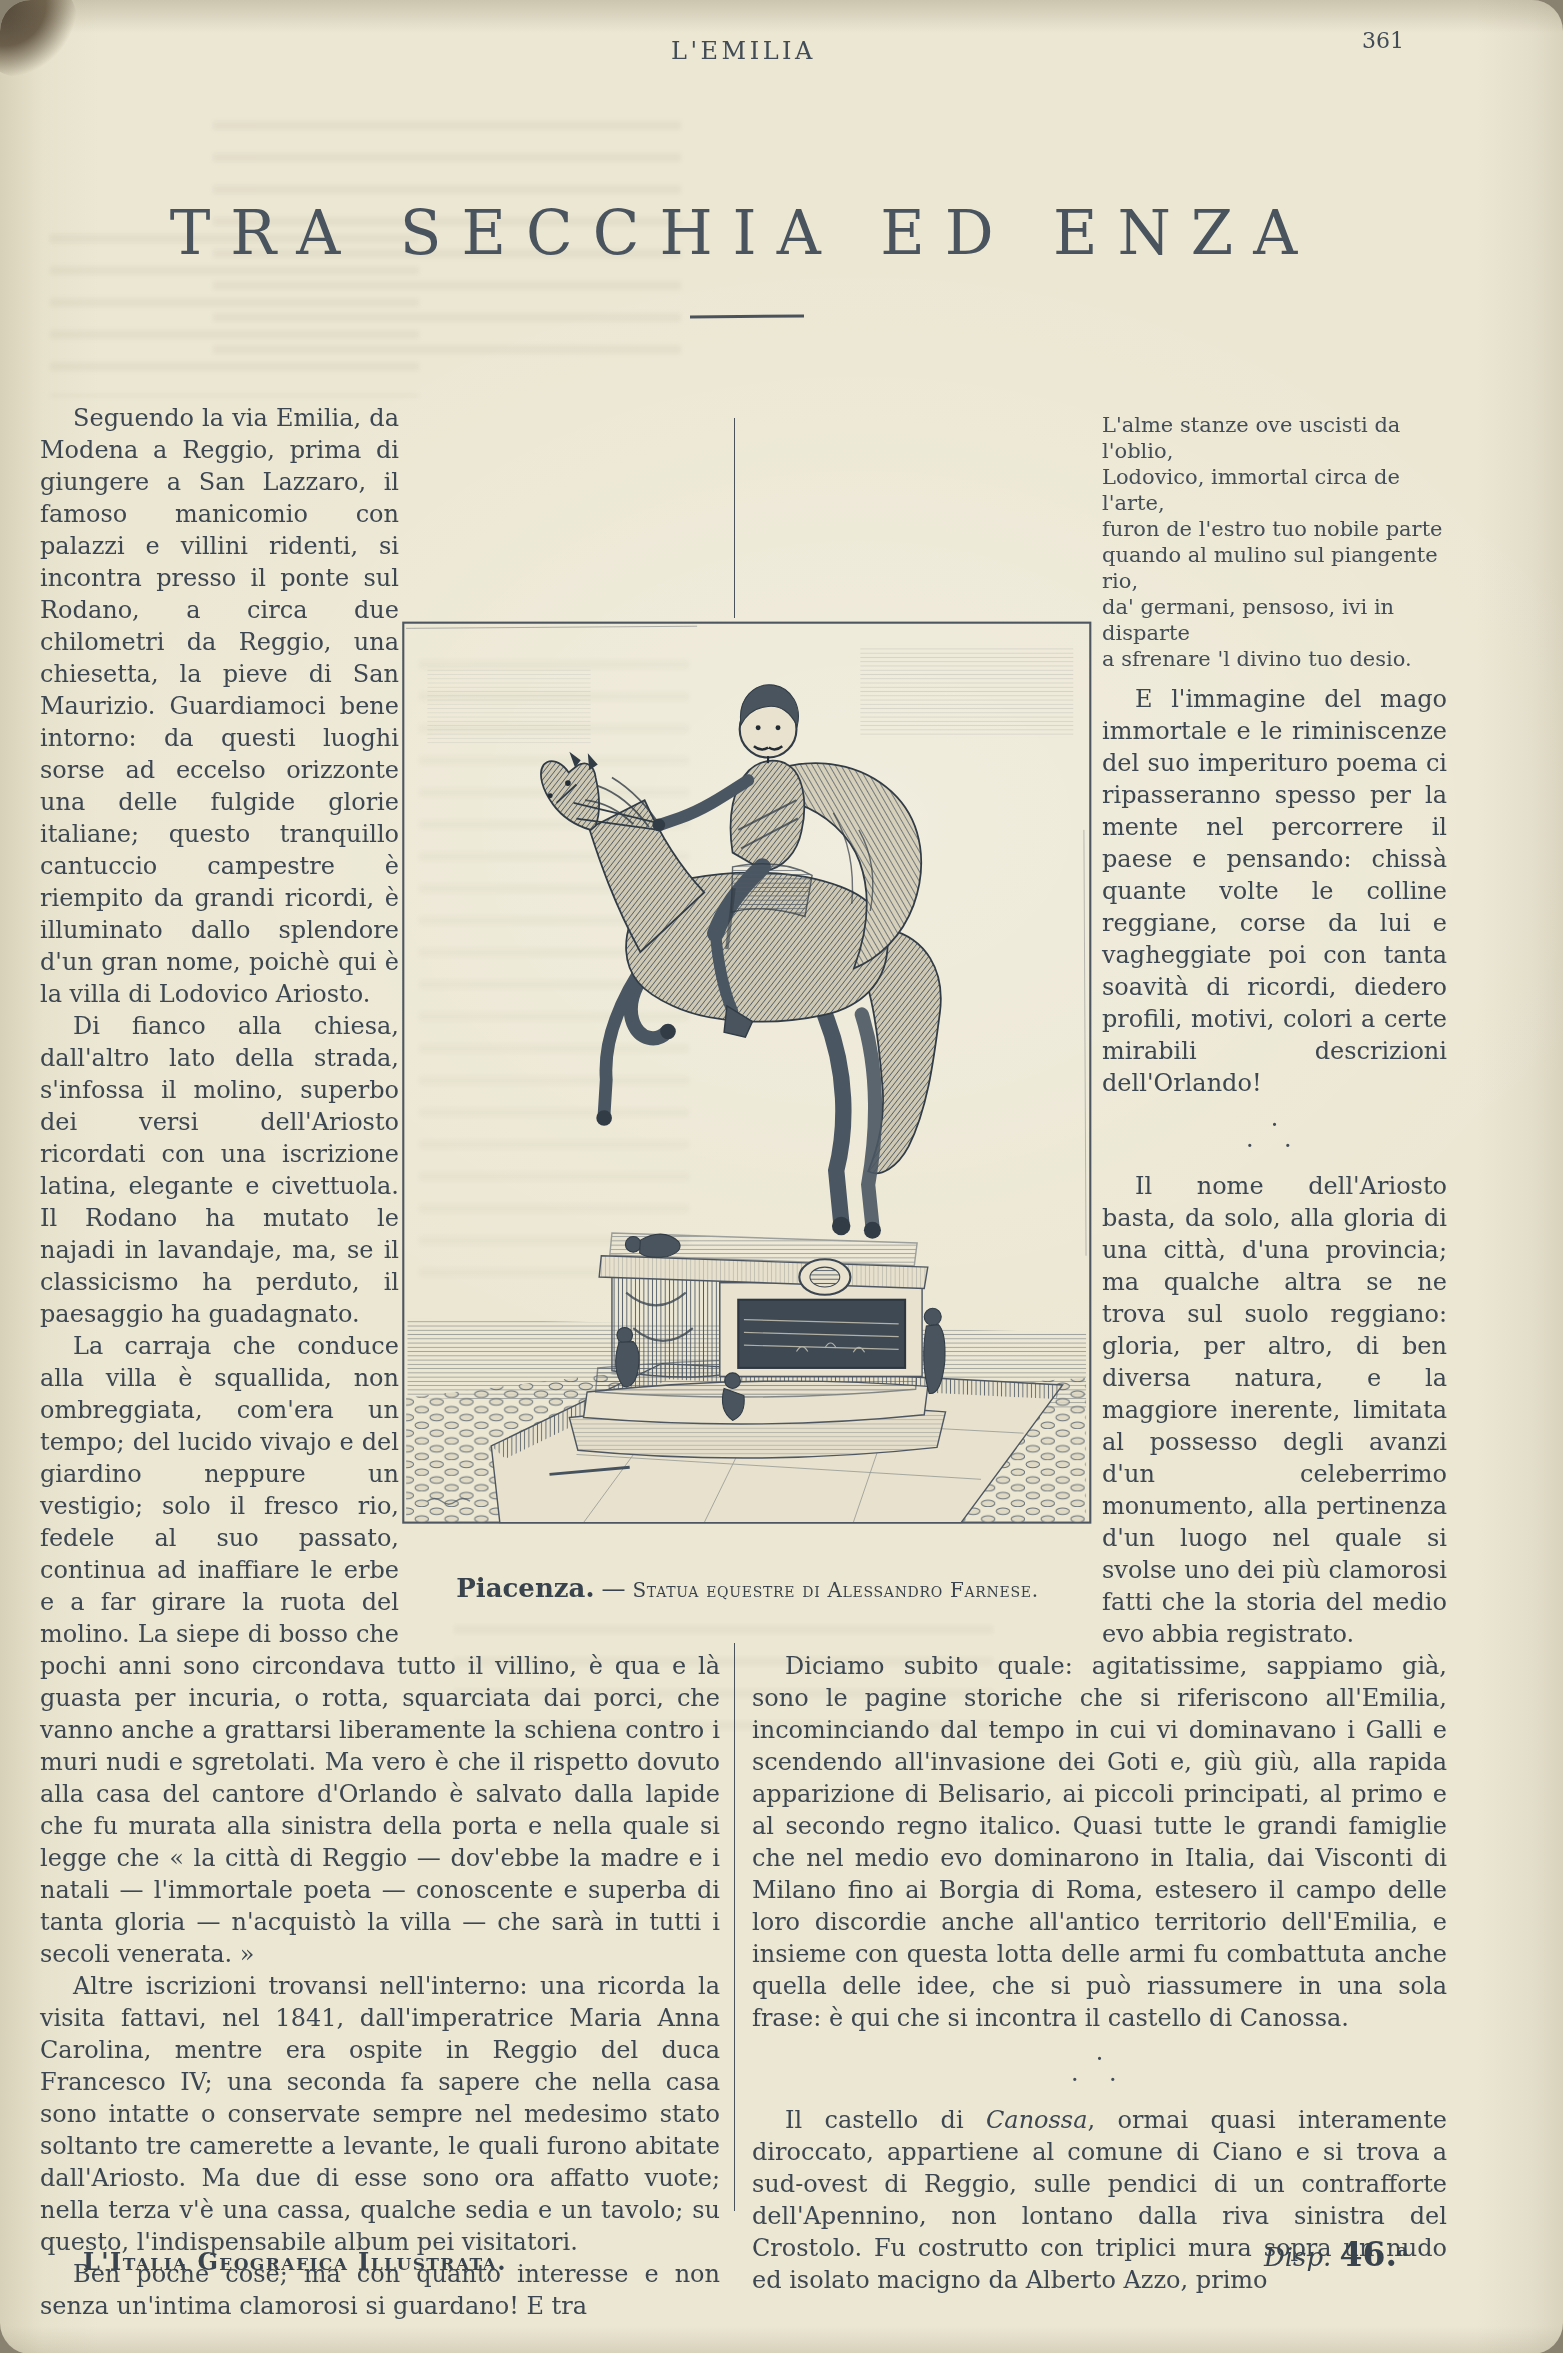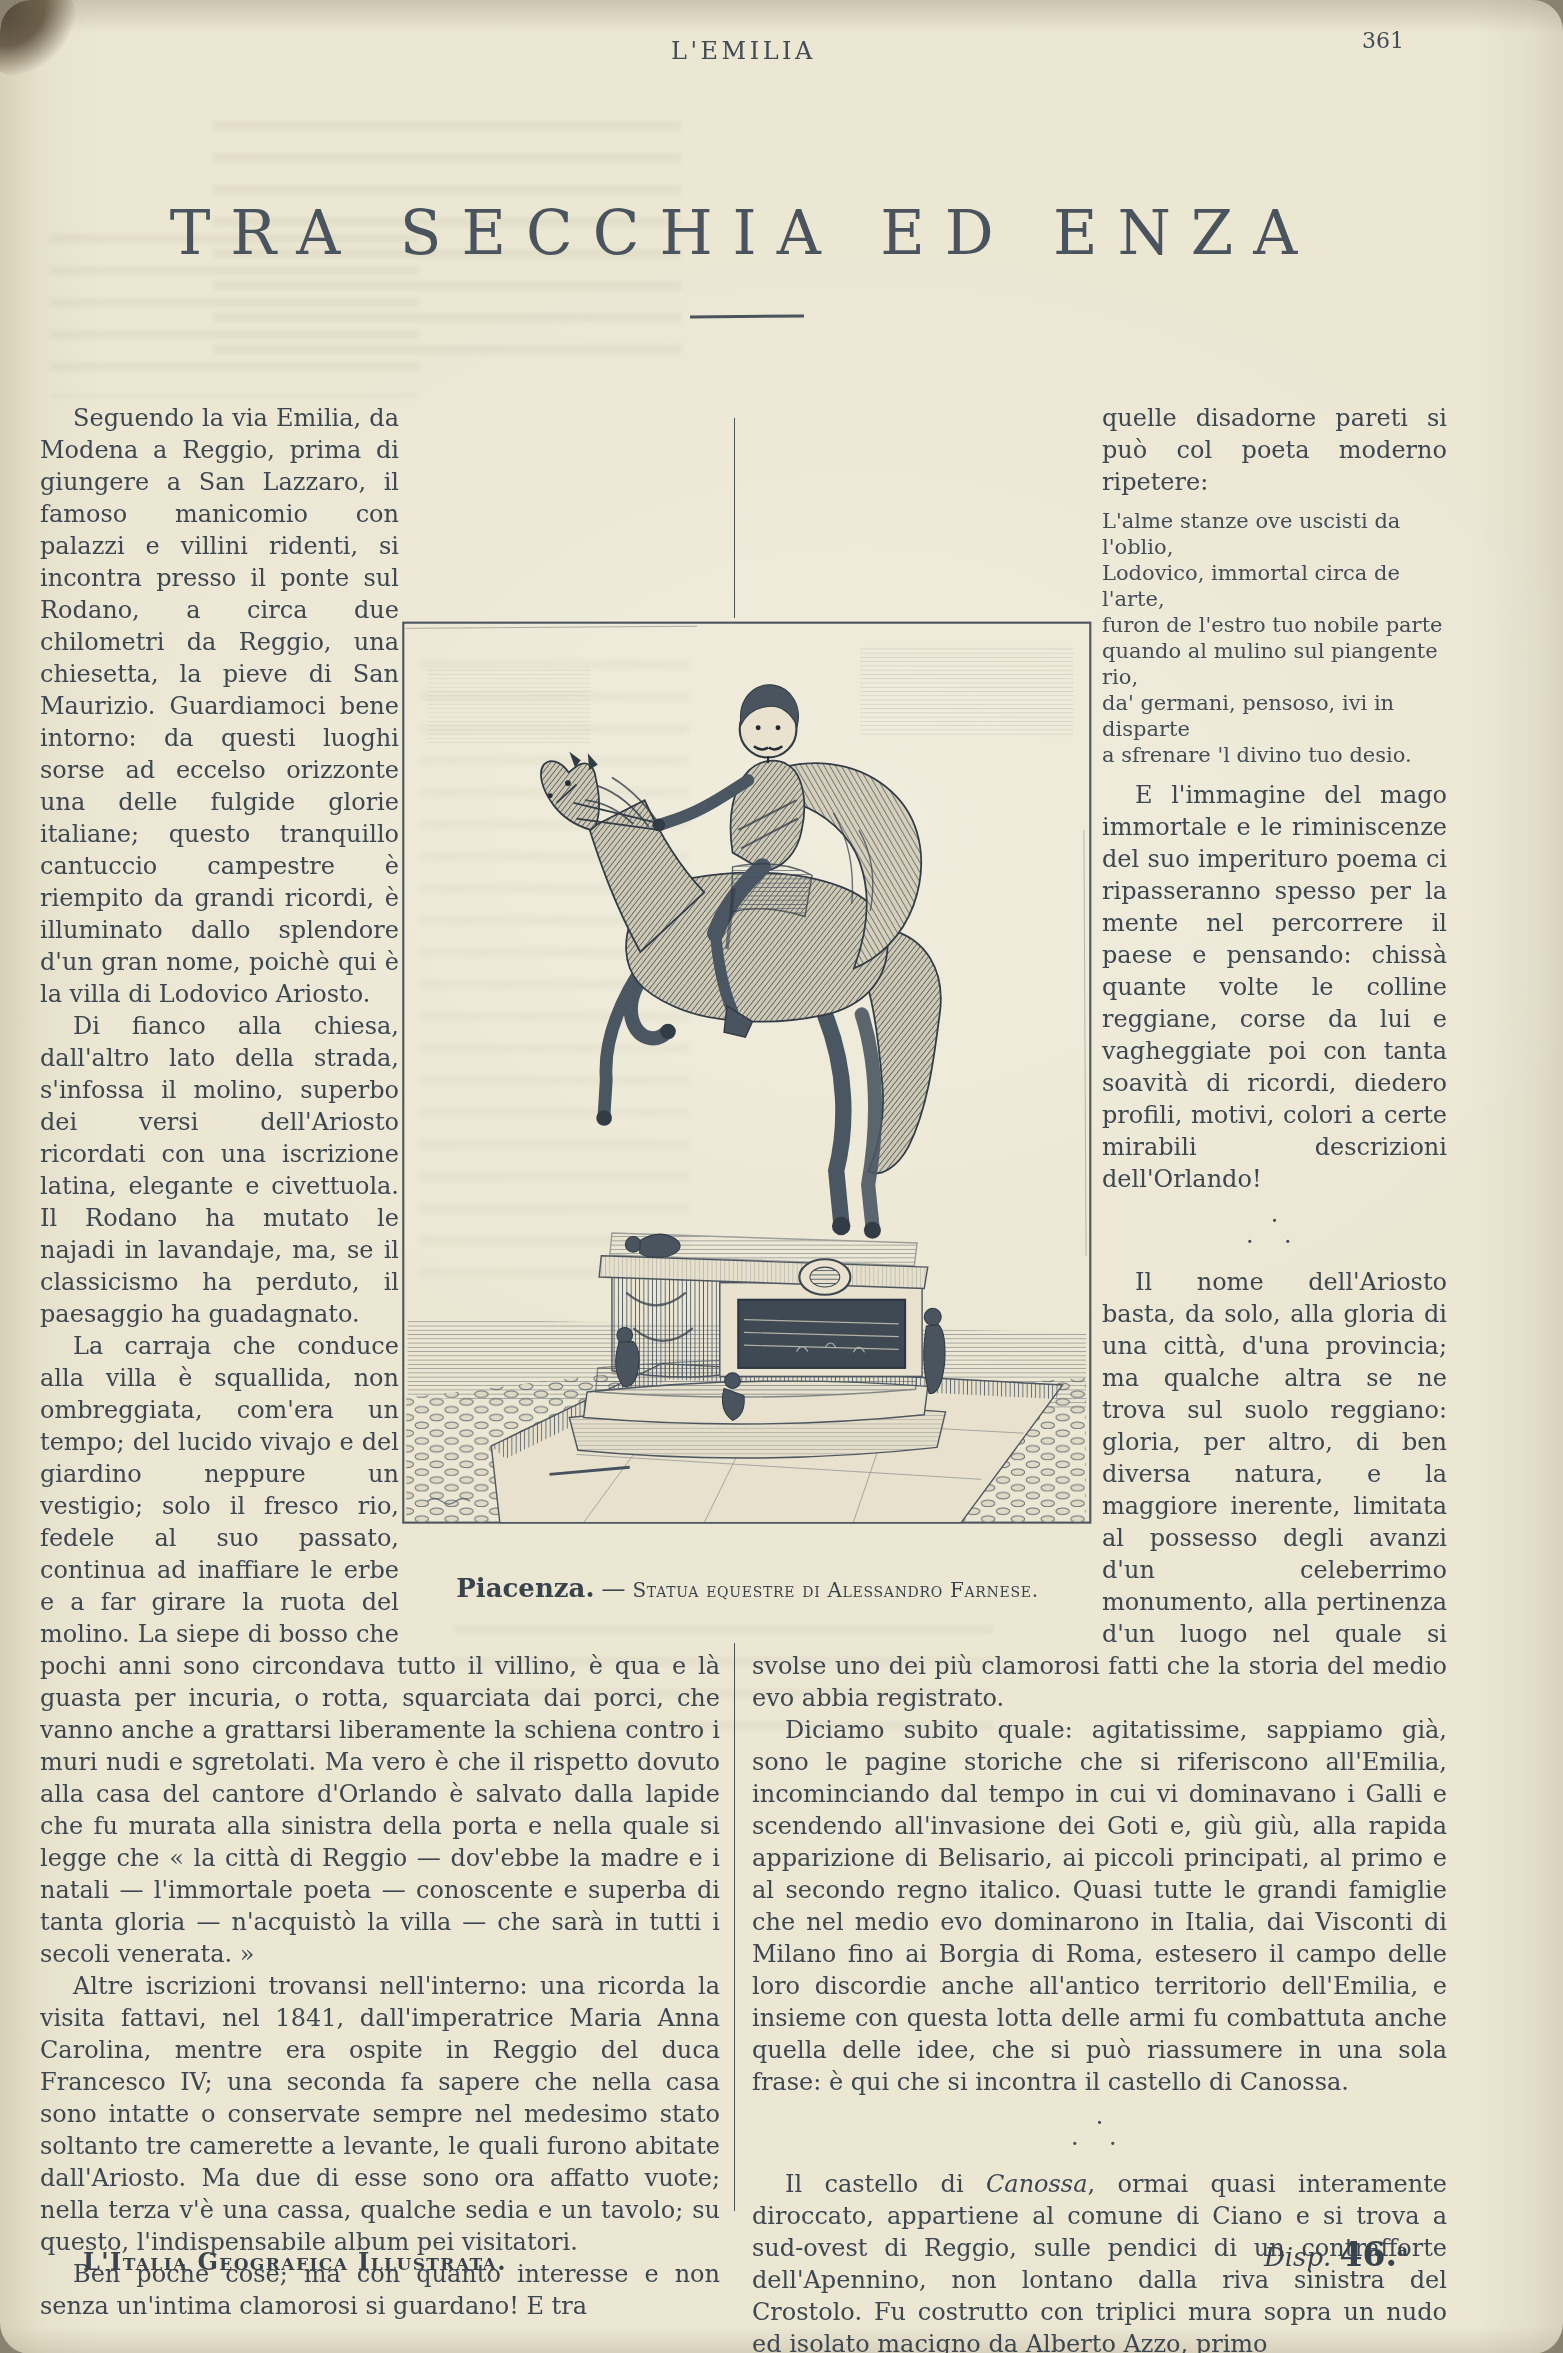--- a/index.html
+++ b/index.html
@@ -81,21 +81,20 @@
 
     <p>Seguendo la via Emilia, da Modena a Reggio, prima di giungere a San Lazzaro, il famoso manicomio con palazzi e villini ridenti, si incontra presso il ponte sul Rodano, a circa due chilometri da Reggio, una chiesetta, la pieve di San Maurizio. Guardiamoci bene intorno: da questi luoghi sorse ad eccelso orizzonte una delle fulgide glorie italiane; questo tranquillo cantuccio campestre è riempito da grandi ricordi, è illuminato dallo splendore d'un gran nome, poichè qui è la villa di Lodovico Ariosto.</p>
         <p>Di fianco alla chiesa, dall'altro lato della strada, s'infossa il molino, superbo dei versi dell'Ariosto ricordati con una iscrizione latina, elegante e civettuola. Il Rodano ha mutato le najadi in lavandaje, ma, se il classicismo ha perduto, il paesaggio ha guadagnato.</p>
         <p>La carraja che conduce alla villa è squallida, non ombreggiata, com'era un tempo; del lucido vivajo e del giardino neppure un vestigio; solo il fresco rio, fedele al suo passato, continua ad inaffiare le erbe e a far girare la ruota del molino. La siepe di bosso che pochi anni sono circondava tutto il villino, è qua e là guasta per incuria, o rotta, squarciata dai porci, che vanno anche a grattarsi liberamente la schiena contro i muri nudi e sgretolati. Ma vero è che il rispetto dovuto alla casa del cantore d'Orlando è salvato dalla lapide che fu murata alla sinistra della porta e nella quale si legge che « la città di Reggio — dov'ebbe la madre e i natali — l'immortale poeta — conoscente e superba di tanta gloria — n'acquistò la villa — che sarà in tutti i secoli venerata. »</p>
         <p>Altre iscrizioni trovansi nell'interno: una ricorda la visita fattavi, nel 1841, dall'imperatrice Maria Anna Carolina, mentre era ospite in Reggio del duca Francesco IV; una seconda fa sapere che nella casa sono intatte o conservate sempre nel medesimo stato soltanto tre camerette a levante, le quali furono abitate dall'Ariosto. Ma due di esse sono ora affatto vuote; nella terza v'è una cassa, qualche sedia e un tavolo; su questo, l'indispensabile album pei visitatori.</p>
         <p>Ben poche cose; ma con quanto interesse e non senza un'intima clamorosi si guardano! E tra</p>
       </div>
 
     <div class="col col-right">
       <div class="float-gap-right"></div>
-      <p class="noindent">quelle disadorne pareti si può col poeta moderno ripetere:</p>
       <div class="poem">
 
       <div>L'alme stanze ove uscisti da l'oblio,</div>
           <div>Lodovico, immortal circa de l'arte,</div>
           <div>furon de l'estro tuo nobile parte</div>
           <div>quando al mulino sul piangente rio,</div>
           <div>da' germani, pensoso, ivi in disparte</div>
           <div>a sfrenare 'l divino tuo desio.</div>
         </div>
       <p>E l'immagine del mago immortale e le riminiscenze del suo imperituro poema ci ripasseranno spesso per la mente nel percorrere il paese e pensando: chissà quante volte le colline reggiane, corse da lui e vagheggiate poi con tanta soavità di ricordi, diedero profili, motivi, colori a certe mirabili descrizioni dell'Orlando!</p>

